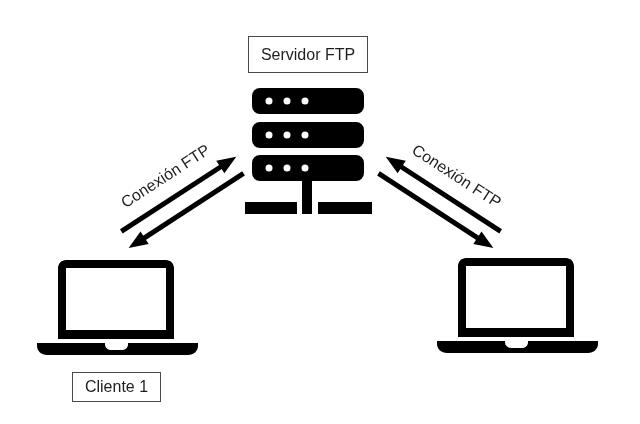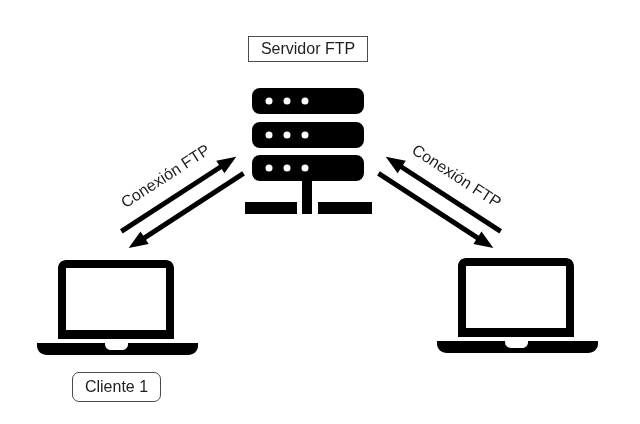--- a/index.html
+++ b/index.html
@@ -20,22 +20,22 @@
     box-sizing: border-box;
     border: 1.5px solid #4a4a4a;
     background: #ffffff;
     display: flex;
     align-items: center;
     justify-content: center;
     font-size: 16px;
     color: #1f1f1f;
     white-space: nowrap;
   }
-  .server-box  { left: 248px; top: 36px;  width: 120px; height: 26px; }
-  .client1-box { left: 72px;  top: 372px; width: 89px;  height: 30px; border-radius: 7px; }
+  .server-box  { left: 248px; top: 36px;  width: 120px; height: 37px; }
+  .client1-box { left: 72px;  top: 372px; width: 89px;  height: 30px; }
   .client2-box { left: 479px; top: 372px; width: 90px;  height: 31px; }
 
   .server-icon {
     position: absolute;
     left: 245px; top: 88px;
     width: 127px; height: 126px;
   }
   .laptop {
     position: absolute;
     width: 161px; height: 95px;

